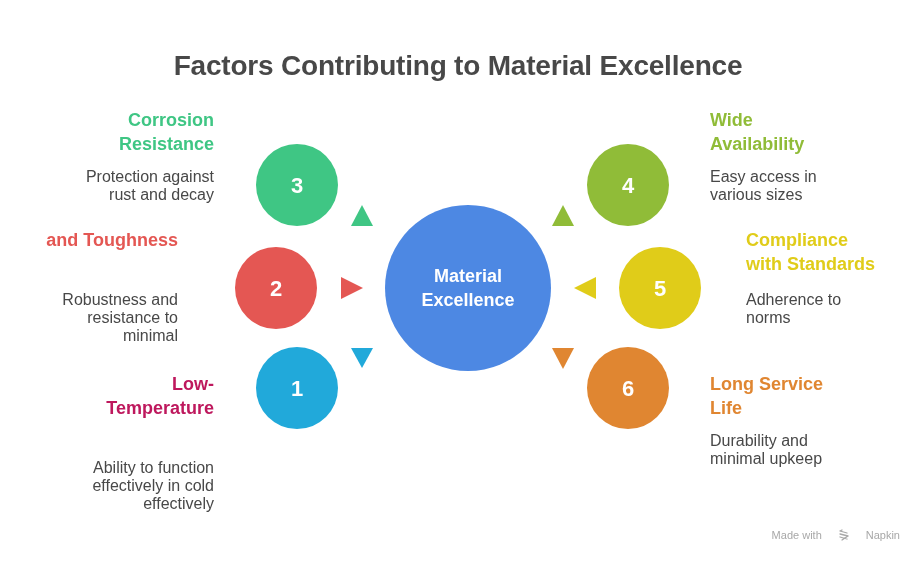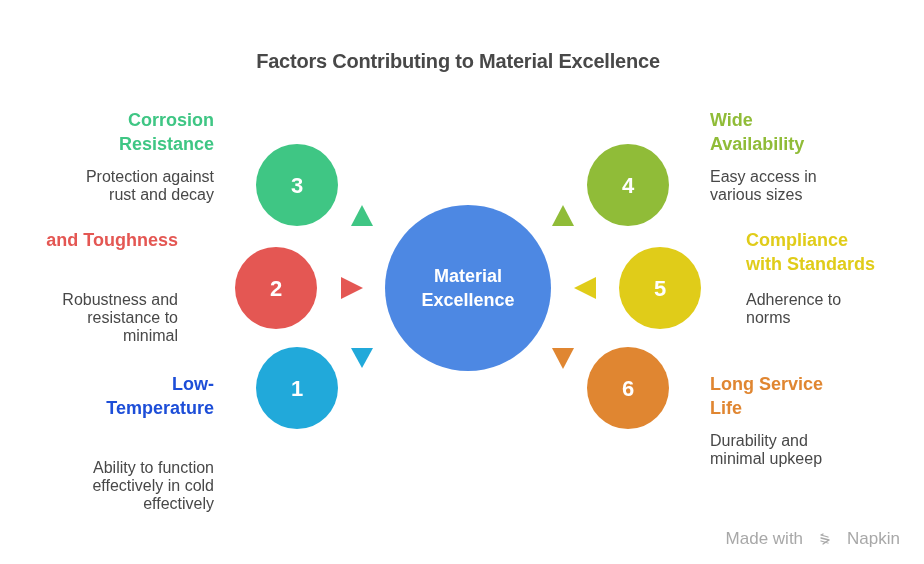--- a/index.html
+++ b/index.html
@@ -1,23 +1,23 @@
 <!DOCTYPE html>
 <html><head>
   <meta charset="utf-8">
   <style>
     html, body { margin: 0; padding: 0; background: #ffffff; }
     body { width: 924px; height: 564px; position: relative; overflow: hidden; font-family: "Liberation Sans", sans-serif; }
-    .title { position: absolute; left: 0; width: 916px; top: 50px; text-align: center; font-size: 20px; font-weight: bold; color: #484848; letter-spacing: -0.2px; }
+    .title { position: absolute; left: 0; width: 916px; top: 50px; text-align: center; font-size: 28px; font-weight: bold; color: #484848; letter-spacing: -0.2px; }
     svg.diagram { position: absolute; left: 0; top: 0; }
     .heading { position: absolute; font-size: 18px; font-weight: bold; line-height: 24px; }
     .desc { position: absolute; font-size: 16px; line-height: 18px; color: #484848; }
     .right-align { text-align: right; }
     .left-align { text-align: left; }
-    .footer { position: absolute; right: 24px; top: 529px; font-size: 17px; color: #a8a8a8; display: flex; align-items: center; gap: 16px; }
+    .footer { position: absolute; right: 24px; top: 529px; font-size: 11px; color: #a8a8a8; display: flex; align-items: center; gap: 16px; }
     .circle-label { font-family: "Liberation Sans", sans-serif; font-weight: bold; fill: #ffffff; }
   </style>
 </head>
 <body>
 
 <div class="title">Factors Contributing to Material Excellence</div>
 
 <svg class="diagram" width="924" height="564">
 
   <g>
@@ -74,21 +74,21 @@
 
 <div class="heading right-align fh" style="right: 746px; top: 228px; color: rgb(228, 87, 83);">
   <div>and Toughness</div>
 </div>
 <div class="desc right-align" style="right:746px; top:291px;">
   <div>Robustness and</div>
   <div>resistance to</div>
   <div>minimal</div>
 </div>
 
-<div class="heading right-align fh" style="right: 710px; top: 372px; color: #1d4ed8;">
+<div class="heading right-align fh" style="right: 710px; top: 372px; color: #be185d;">
   <div>Low-</div>
   <div>Temperature</div>
 </div>
 <div class="desc right-align" style="right:710px; top:459px;">
   <div>Ability to function</div>
   <div>effectively in cold</div>
   <div>effectively</div>
 </div>
 
 <div class="heading left-align fh" style="left: 710px; top: 108px; color: rgb(144, 188, 56);">

